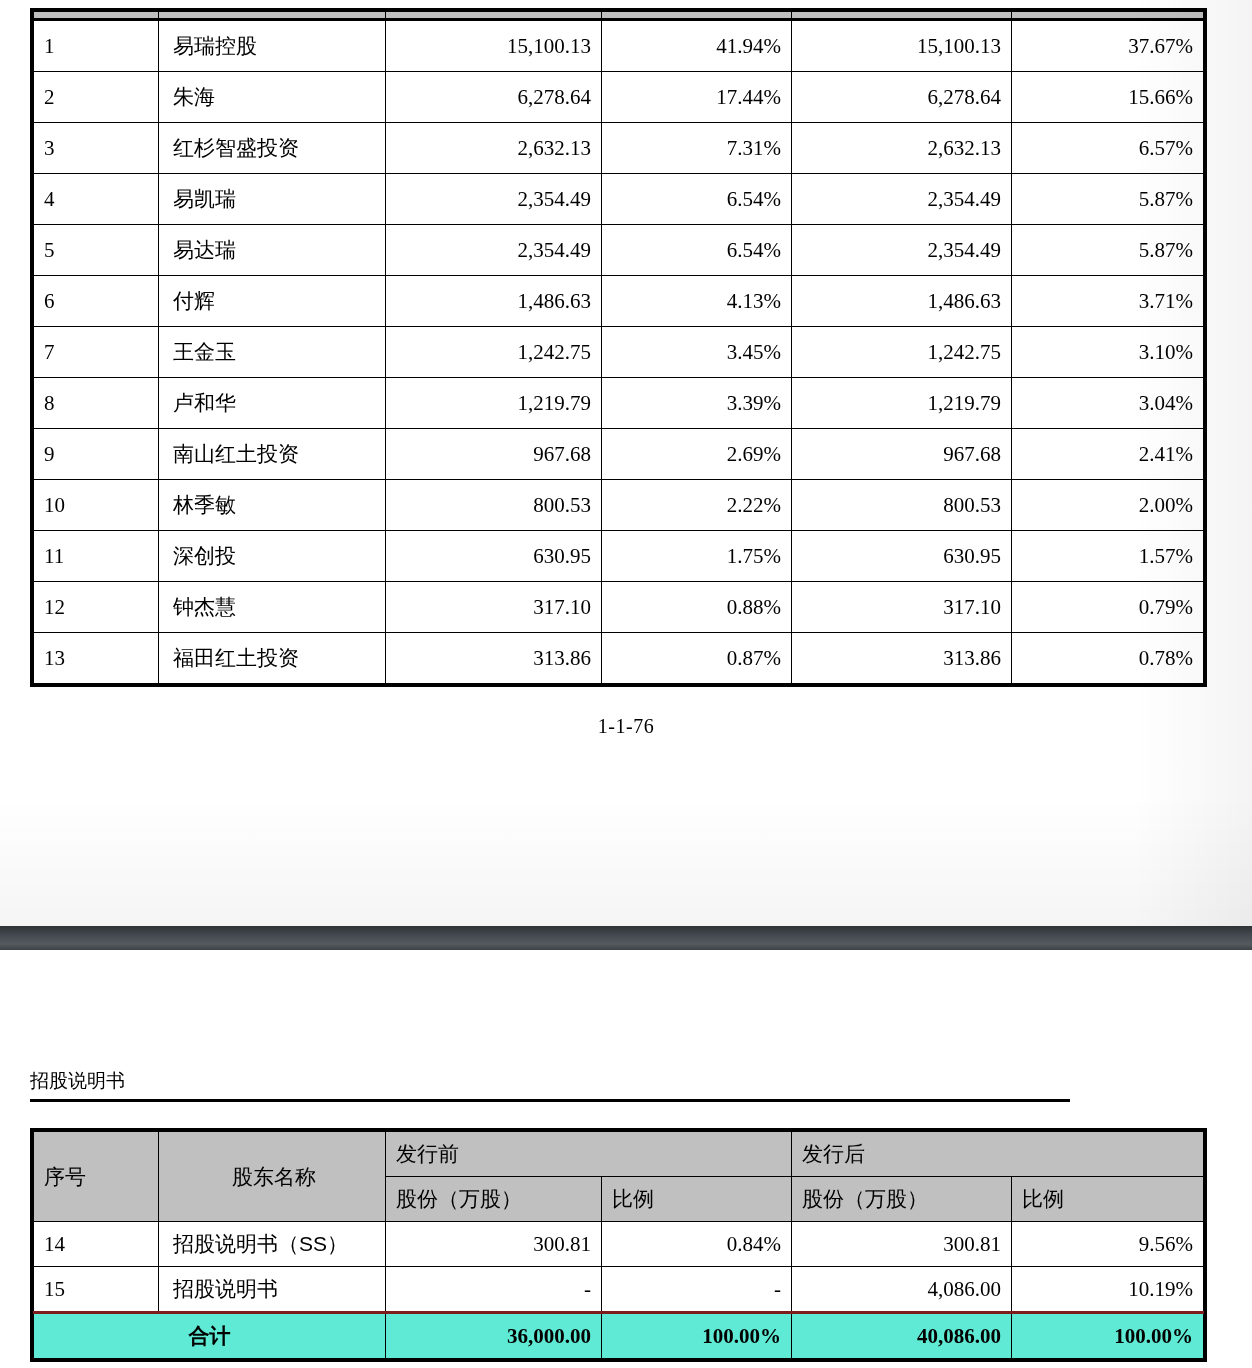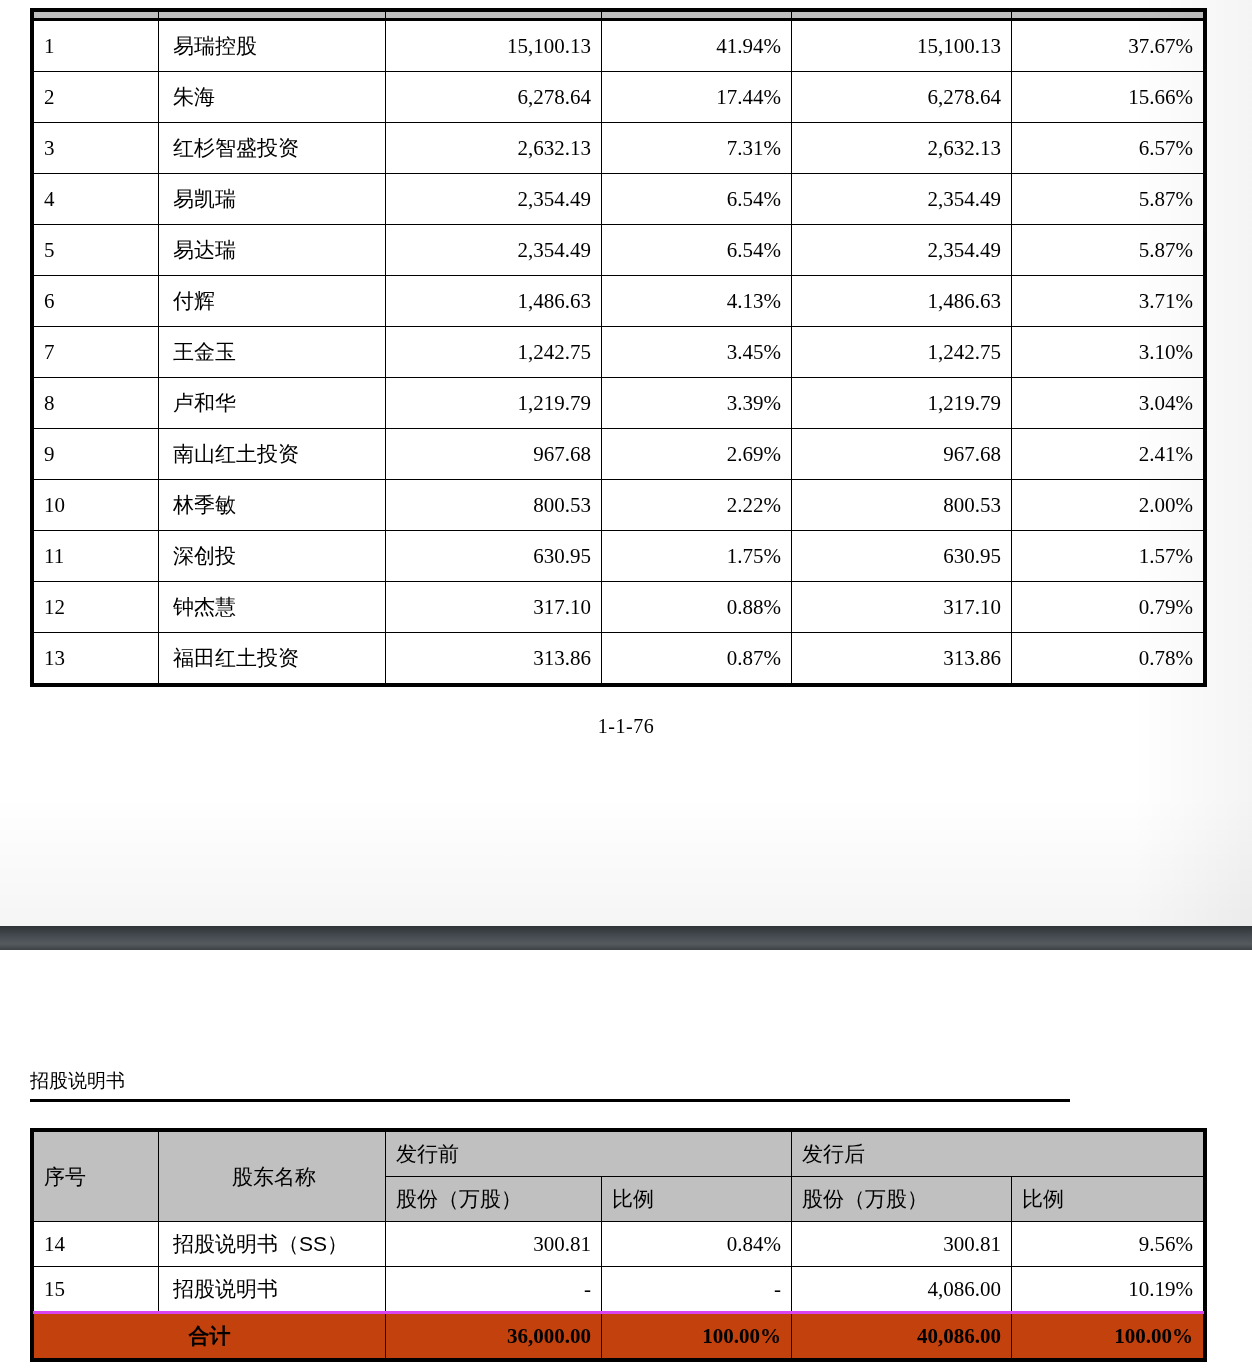--- a/index.html
+++ b/index.html
@@ -126,22 +126,22 @@
     background: #c0c0c0;
     text-align: left;
     font-family: "Liberation Sans", "DejaVu Sans", sans-serif;
     font-size: 21px;
   }
   #table-bottom-wrap thead .hdr-row-a td { height: 44px; }
   #table-bottom-wrap thead .hdr-row-b td { height: 44px; }
   #table-bottom-wrap tbody td { height: 44px; }
   #table-bottom-wrap .total-row td {
     font-weight: bold;
-    background: #c2410c;
-    border-top: 3px solid #d946ef;
+    background: #5eead4;
+    border-top: 3px solid #7f1d1d;
   }
   #table-bottom-wrap .total-row .total-label {
     text-align: center;
     font-family: "Liberation Sans", "DejaVu Sans", sans-serif;
   }
   .cn { font-family: "Liberation Sans", "DejaVu Sans", sans-serif; }
 </style>
 </head>
 <body>
 

